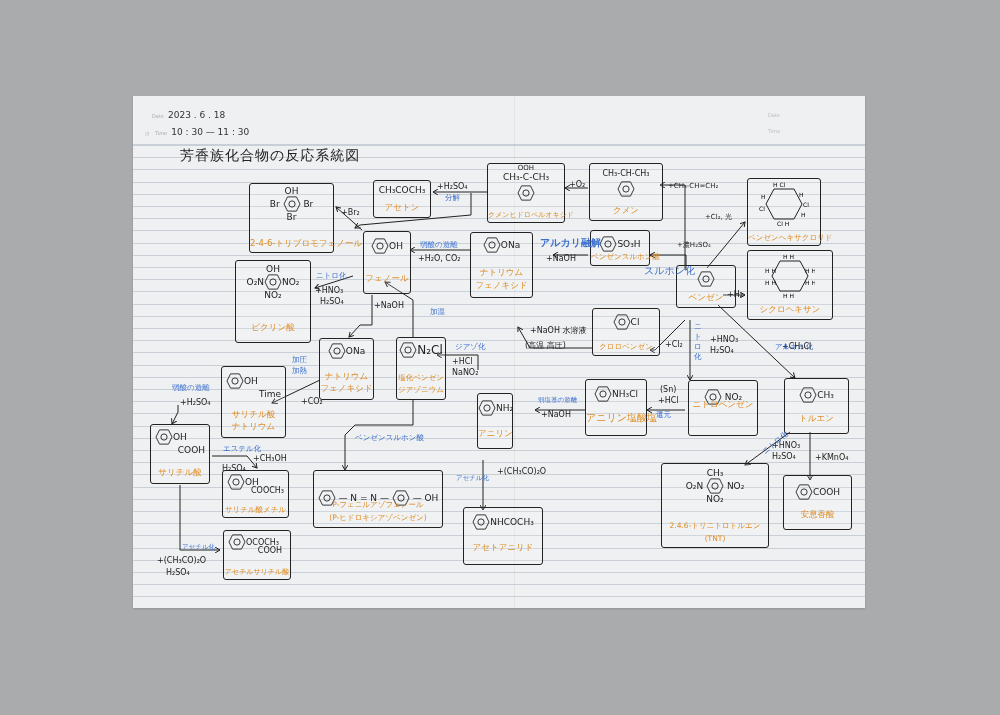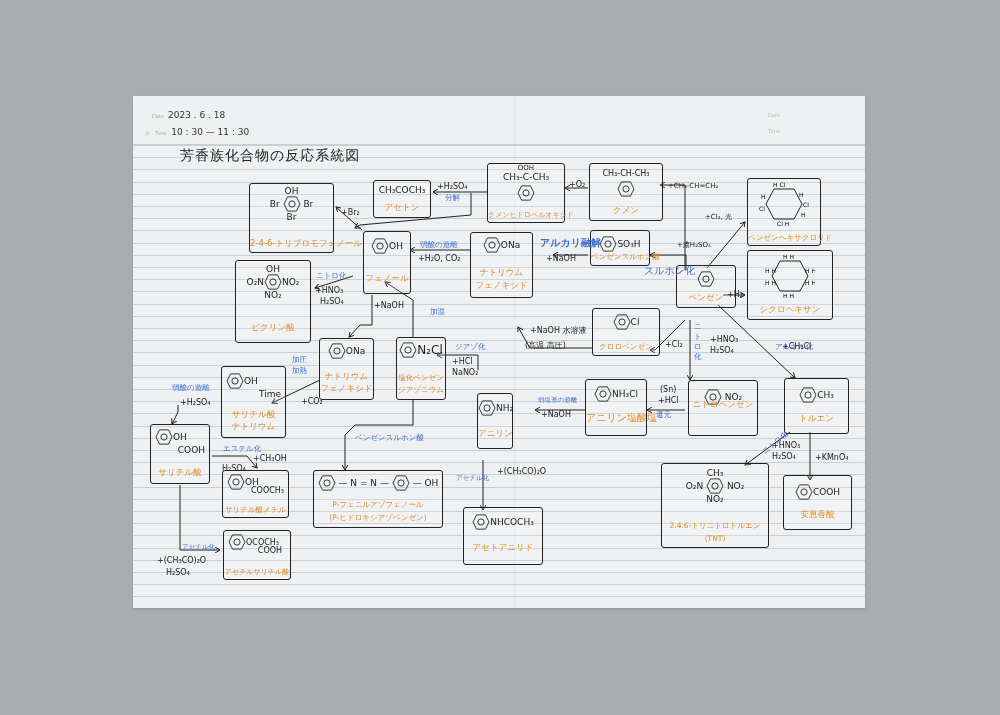--- a/index.html
+++ b/index.html
@@ -235,21 +235,21 @@
 <div class="box" style="left:223px;top:530px;width:68px;height:50px;">
   <div class="f" style="margin-top:3px;text-align:left;padding-left:4px;font-size:8px;"><svg class="ring" viewBox="0 0 20 18">
         <polygon points="5,1 15,1 19,9 15,17 5,17 1,9" fill="none" stroke="#222"></polygon>
         <circle cx="10" cy="9" r="3.5" fill="none" stroke="#222"></circle>
       </svg><span>OCOCH₃</span></div>
   <div class="f" style="text-align:right;padding-right:8px;font-size:8px;margin-top:-4px;">COOH</div>
   <div class="n" style="bottom:2px;font-size:7px;">アセチルサリチル酸</div>
 </div>
 
 <div class="box" style="left:313px;top:470px;width:130px;height:58px;">
-  <div class="f" style="margin-top:4px;"><svg class="ring" viewBox="0 0 20 18">
+  <div class="f" style="margin-top:19px;"><svg class="ring" viewBox="0 0 20 18">
         <polygon points="5,1 15,1 19,9 15,17 5,17 1,9" fill="none" stroke="#222"></polygon>
         <circle cx="10" cy="9" r="3.5" fill="none" stroke="#222"></circle>
       </svg> — <span>N = N</span> — <svg class="ring" viewBox="0 0 20 18">
         <polygon points="5,1 15,1 19,9 15,17 5,17 1,9" fill="none" stroke="#222"></polygon>
         <circle cx="10" cy="9" r="3.5" fill="none" stroke="#222"></circle>
       </svg> — <span>OH</span></div>
   <div class="n" style="bottom:17px;font-size:7.5px;">P-フェニルアゾフェノール</div>
   <div class="n" style="bottom:4px;font-size:7.5px;">(P-ヒドロキシアゾベンゼン)</div>
 </div>
 

